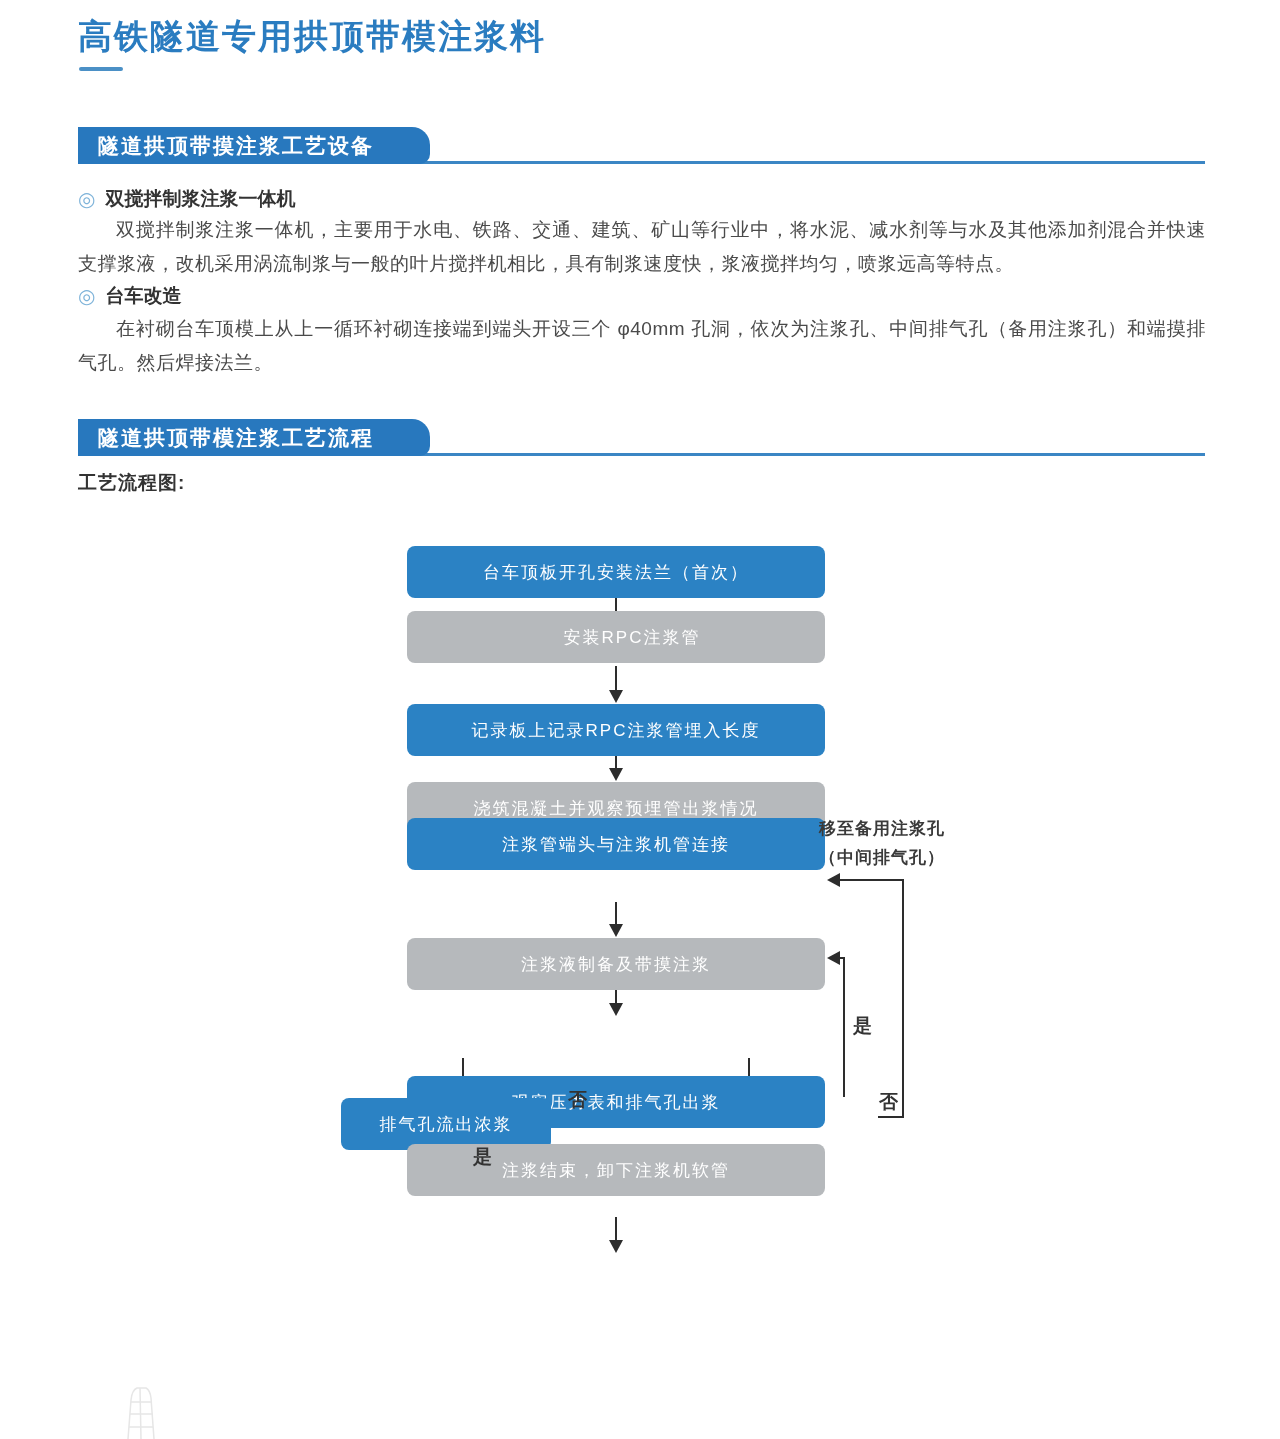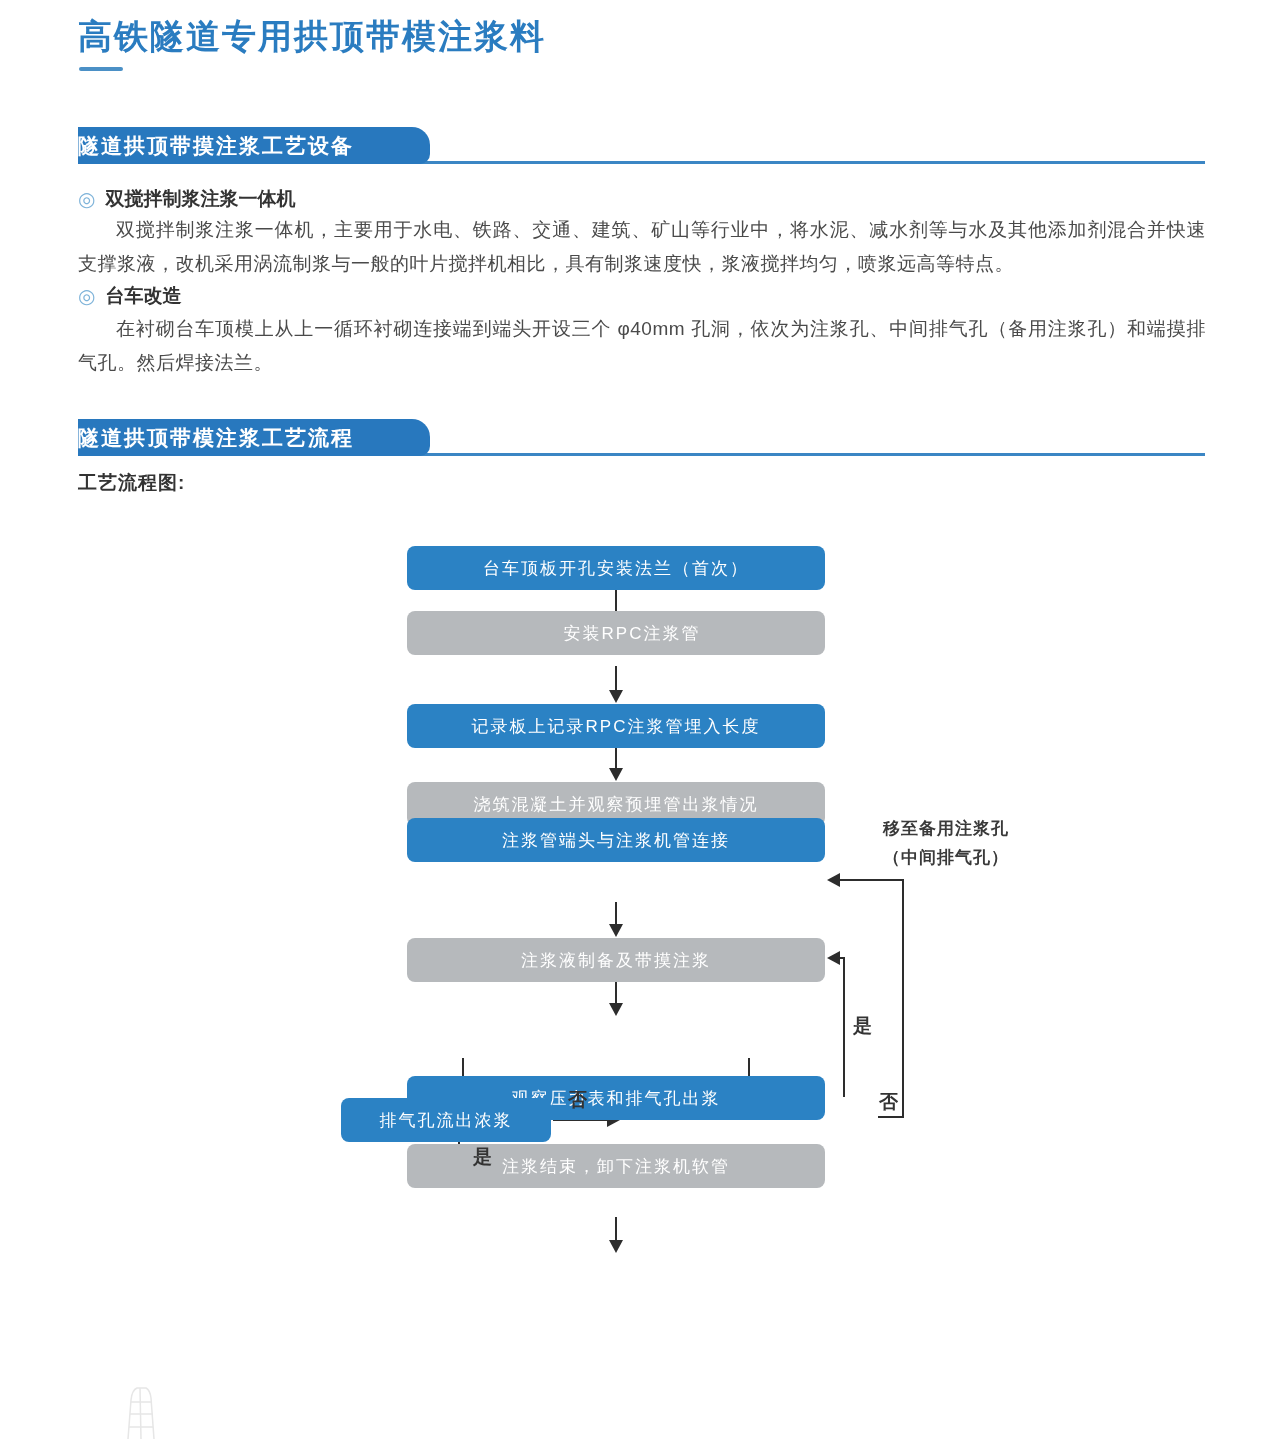--- a/index.html
+++ b/index.html
@@ -22,21 +22,21 @@
   }
   .title-underline{
     left:79px;top:67px;width:44px;height:4px;
     background:#4b90c6;border-radius:2px;
   }
   .banner{
     height:37px;width:352px;
     background:var(--accent);
     border-radius:0 18px 10px 0;
     display:flex;align-items:center;
-    box-sizing:border-box;
+    padding-left:20px;box-sizing:border-box;
     color:#ffffff;font-size:21px;font-weight:bold;letter-spacing:2px;
     z-index:2;
   }
   .banner-line{
     left:78px;width:1127px;height:3px;
     background:#3b86c4;z-index:1;
   }
   .bullet-row{
     display:flex;align-items:center;gap:10px;
     font-size:19px;font-weight:bold;color:#333333;
@@ -47,33 +47,33 @@
   .para{
     left:78px;width:1128px;
     font-size:19px;color:#4a4a4a;line-height:34px;
     text-align:justify;text-indent:2em;letter-spacing:0.5px;
   }
   .flow-label{
     left:78px;top:470px;
     font-size:19px;font-weight:bold;color:#333333;letter-spacing:1px;
   }
   .flow-box{
-    height:44px;width:418px;left:407px;
+    height:52px;width:418px;left:407px;
     border-radius:8px;
     display:flex;align-items:center;justify-content:center;
     color:#ffffff;font-size:17px;letter-spacing:2px;
     box-sizing:border-box;
   }
   .flow-box.blue{background:var(--blue-box);}
   .flow-box.gray{background:var(--gray-box);}
   .edge-label{
     font-size:19px;font-weight:bold;color:#333333;line-height:20px;
   }
   .annotation{
-    left:860px;top:814px;width:172px;
+    left:796px;top:814px;width:172px;
     text-align:center;font-size:17px;font-weight:bold;color:#3a3a3a;
     line-height:29px;letter-spacing:1px;
   }
   svg.overlay{position:absolute;left:0;top:0;pointer-events:none;}
   .connector{stroke:#2d2d2d;stroke-width:2;fill:none;}
   .arrowhead{fill:#2d2d2d;stroke:none;}
   .watermark{stroke:#e6e6e6;stroke-width:1.5;fill:none;}
 </style>
 </head>
 <body>

